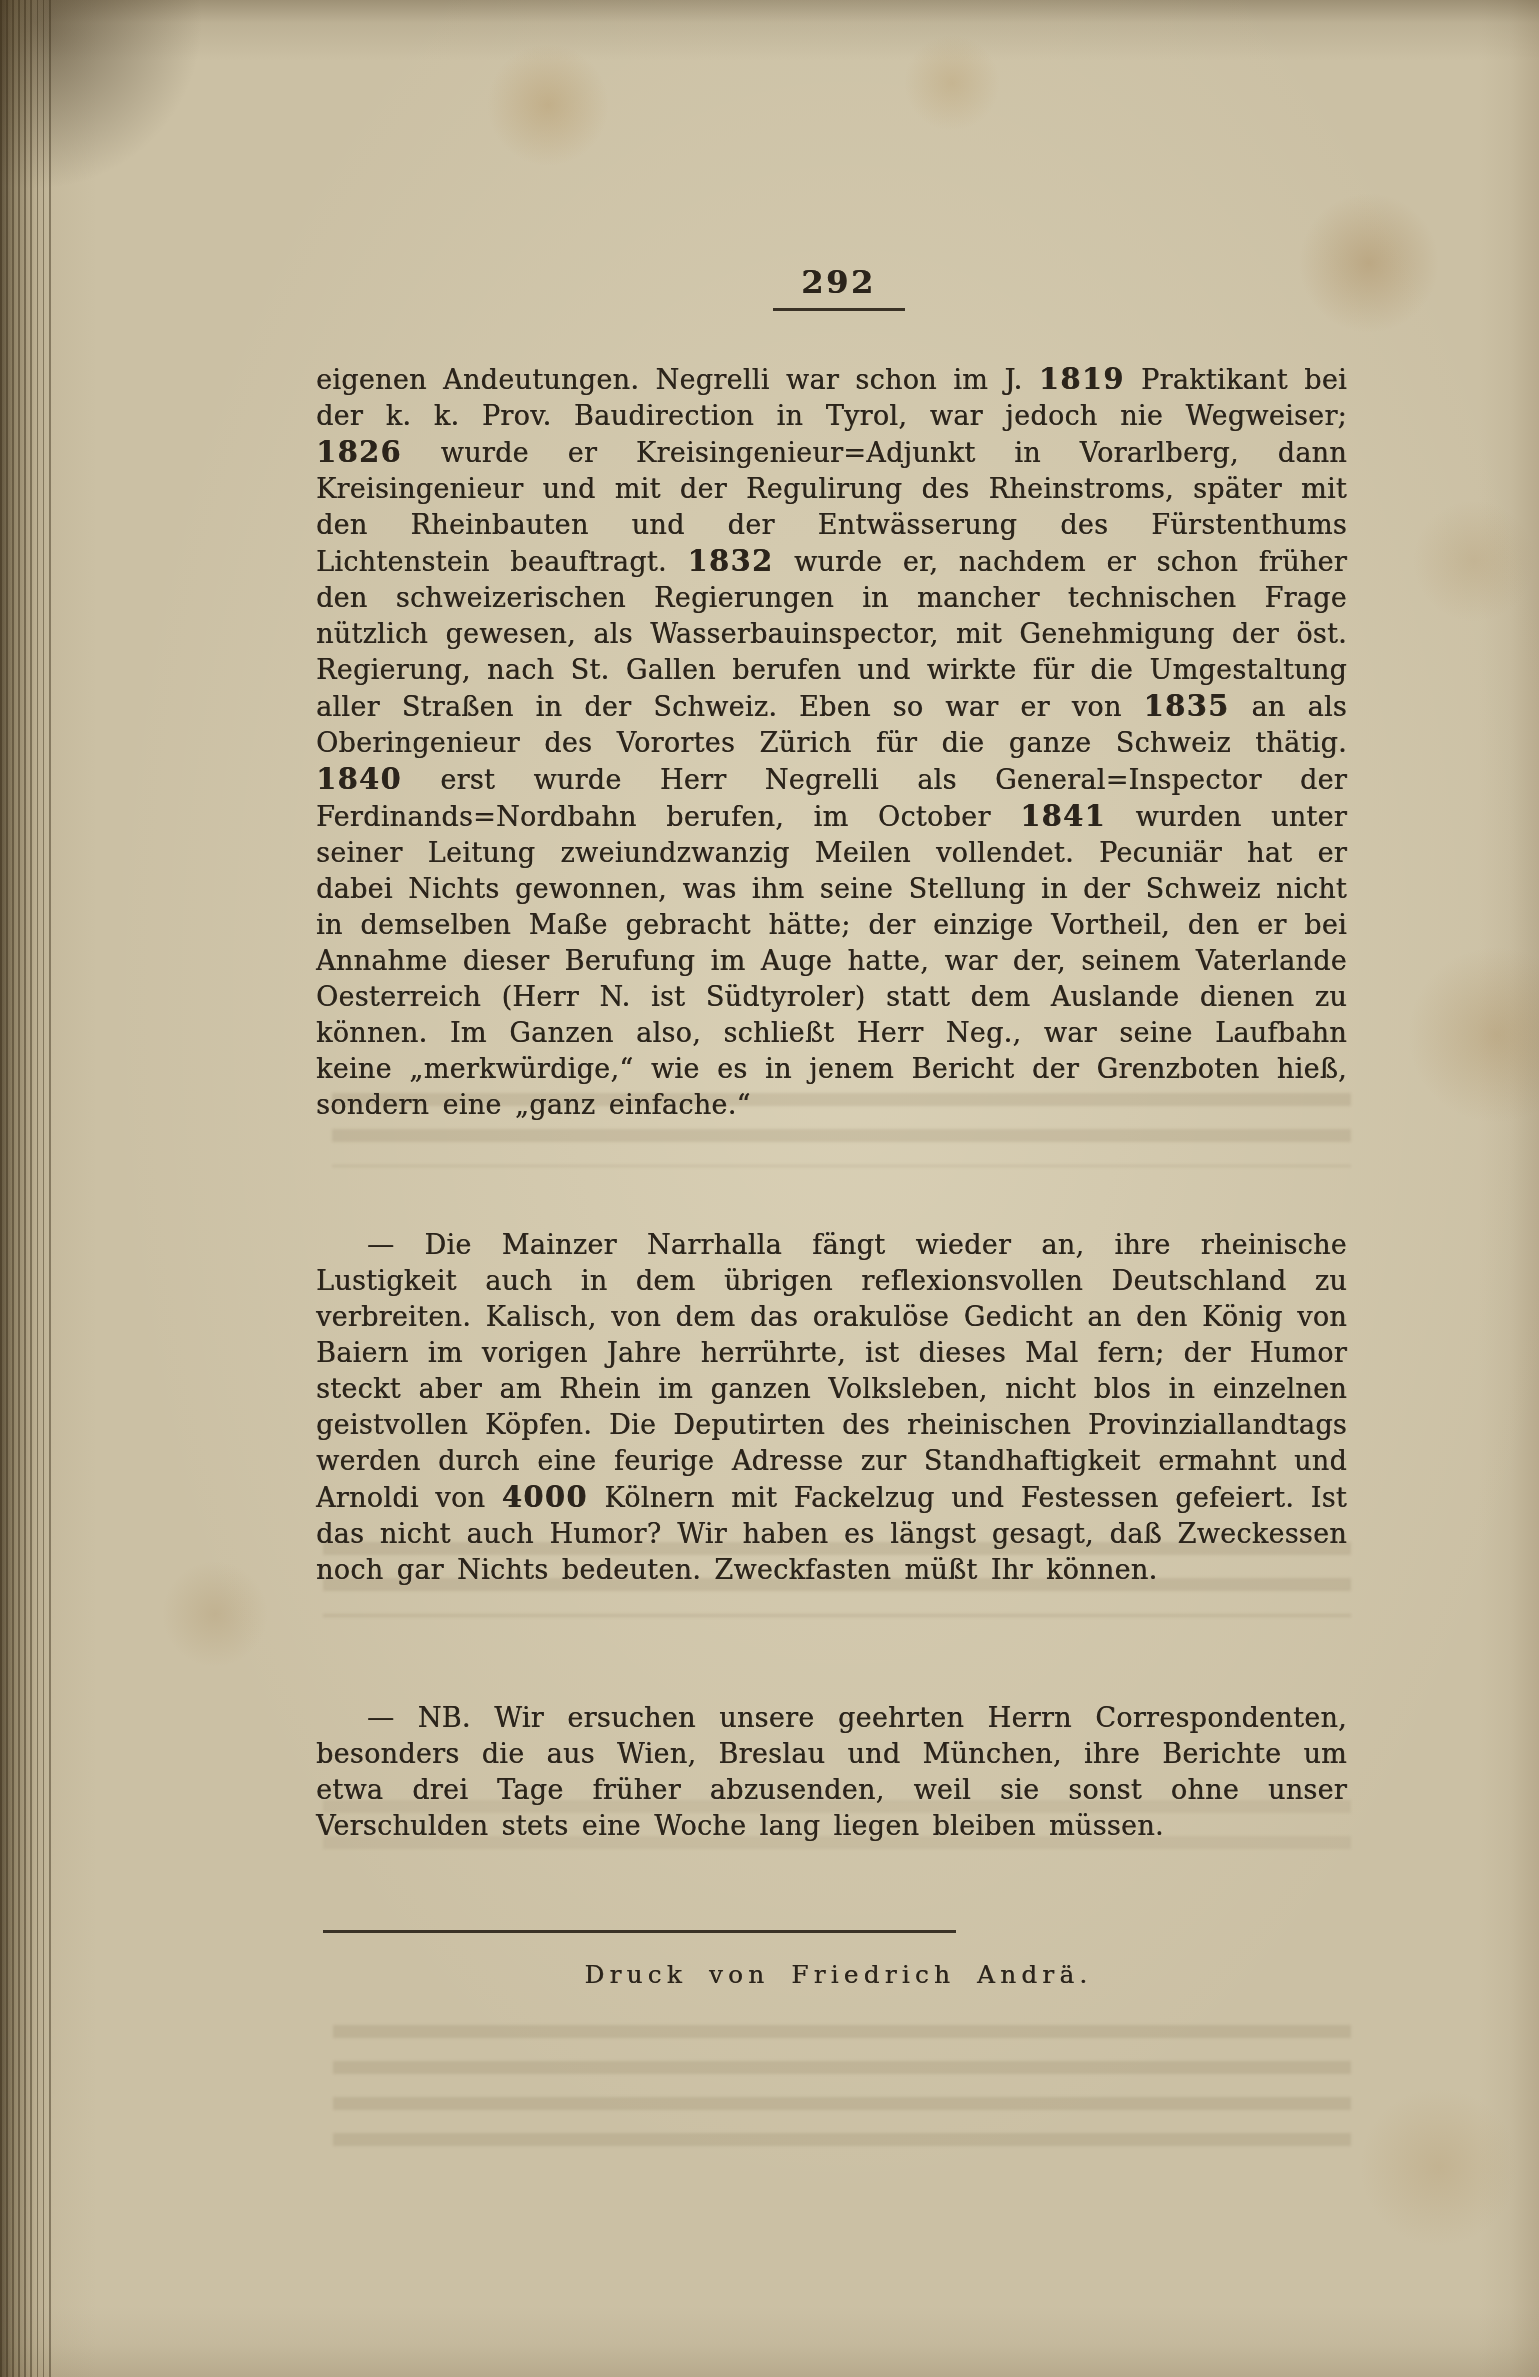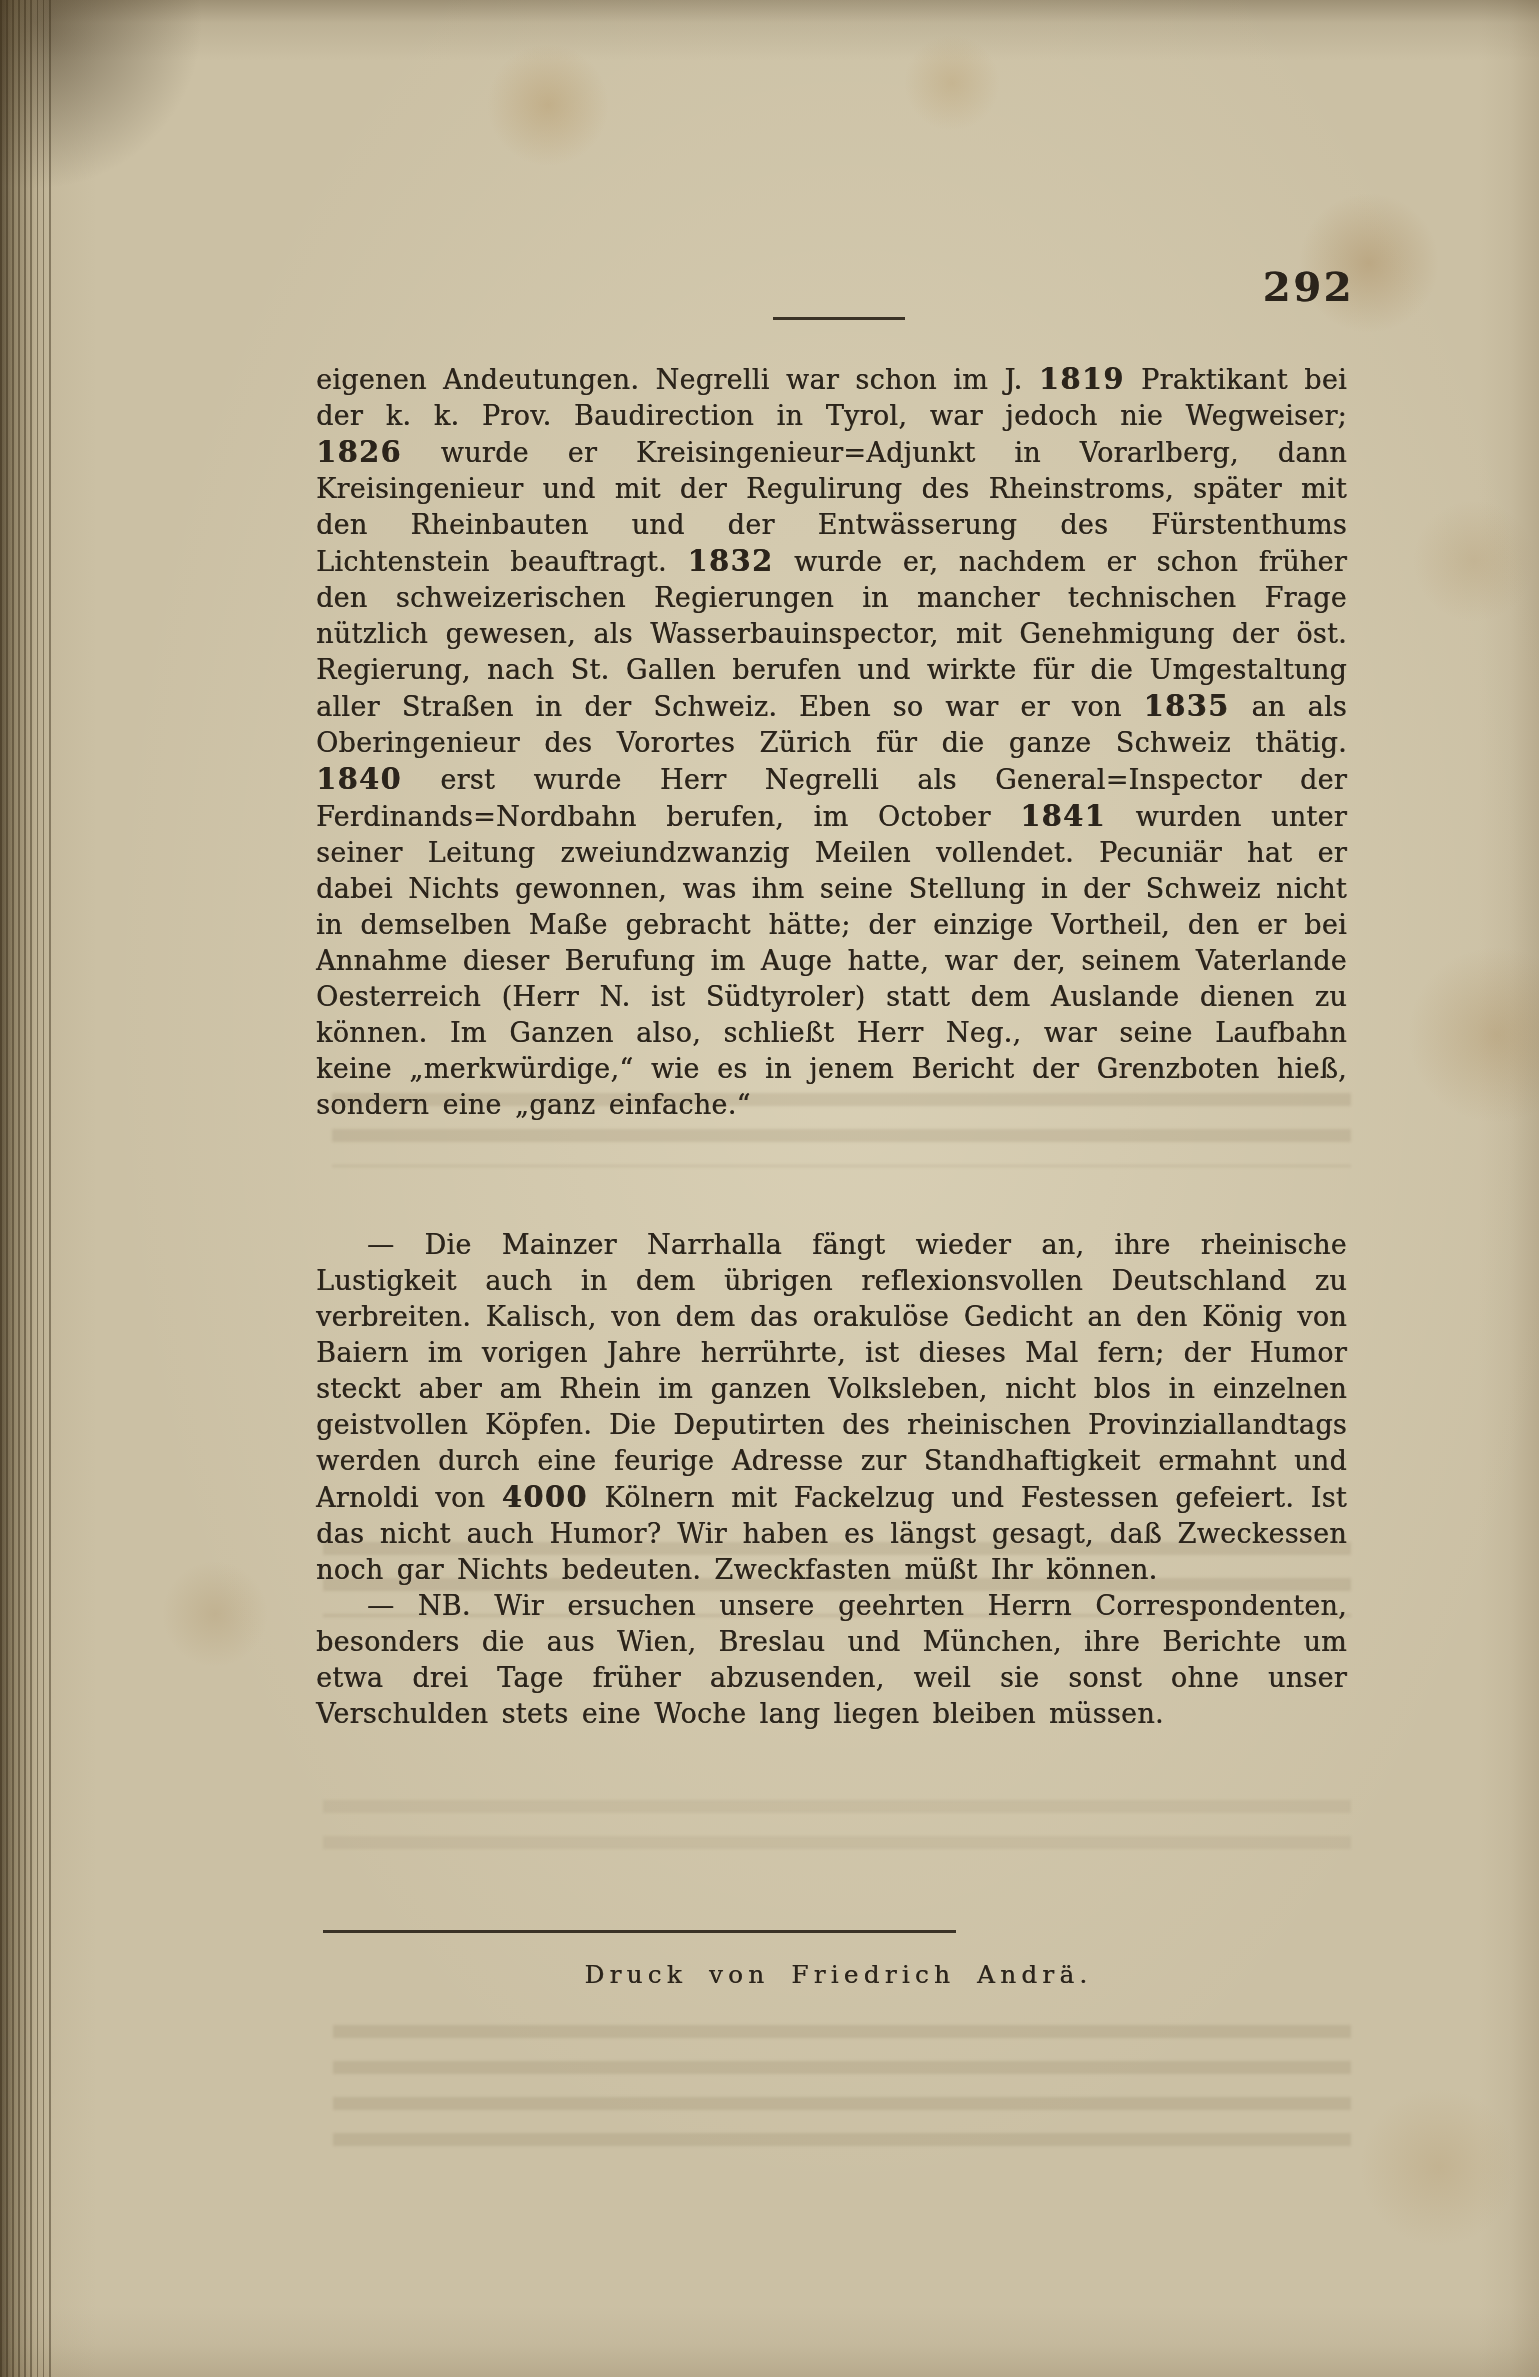--- a/index.html
+++ b/index.html
@@ -30,37 +30,36 @@
     background:
       repeating-linear-gradient(90deg, rgba(58,46,26,0.45) 0 1.8px, rgba(0,0,0,0) 1.8px 6.1px),
       linear-gradient(90deg, rgba(70,56,34,0.55) 0, rgba(110,94,64,0.35) 16px, rgba(160,144,110,0.15) 35px, rgba(0,0,0,0) 51px);
     filter:blur(0.5px);
   }
   .pagenum-wrap{
     position:absolute;top:263px;left:323px;width:1031px;
     text-align:center;z-index:3;
   }
   .pagenum{
-    font-size:40px;font-weight:700;letter-spacing:2.6px;
+    font-size:32px;font-weight:700;letter-spacing:2.6px;
     text-shadow:0.4px 0 0 rgba(43,36,27,0.85);
-    text-align:right;
   }
   .pagenum-rule{
     width:132px;height:2.6px;background:#3a3226;margin:7px auto 0 auto;
   }
   .col{
     position:absolute;left:316px;top:361px;width:1031px;z-index:2;
     font-size:27px;line-height:36px;
     text-align:justify;
     word-spacing:4.4px;letter-spacing:0.3px;
     text-shadow:0.4px 0 0 rgba(43,36,27,0.8);
   }
   .col p{margin:0;}
   .col p.gap1{margin-bottom:104px;}
-  .col p.gap2{}
+  .col p.gap2{margin-bottom:112px;}
   .indent{text-indent:51px;}
   .num{
     font-weight:700;font-size:29px;letter-spacing:1.3px;
     font-family:"DejaVu Serif",serif;
   }
   .imprint{
     position:absolute;left:323px;top:1930px;width:1031px;z-index:2;
     font-size:26px;line-height:37px;
     text-shadow:0.4px 0 0 rgba(43,36,27,0.8);
   }

